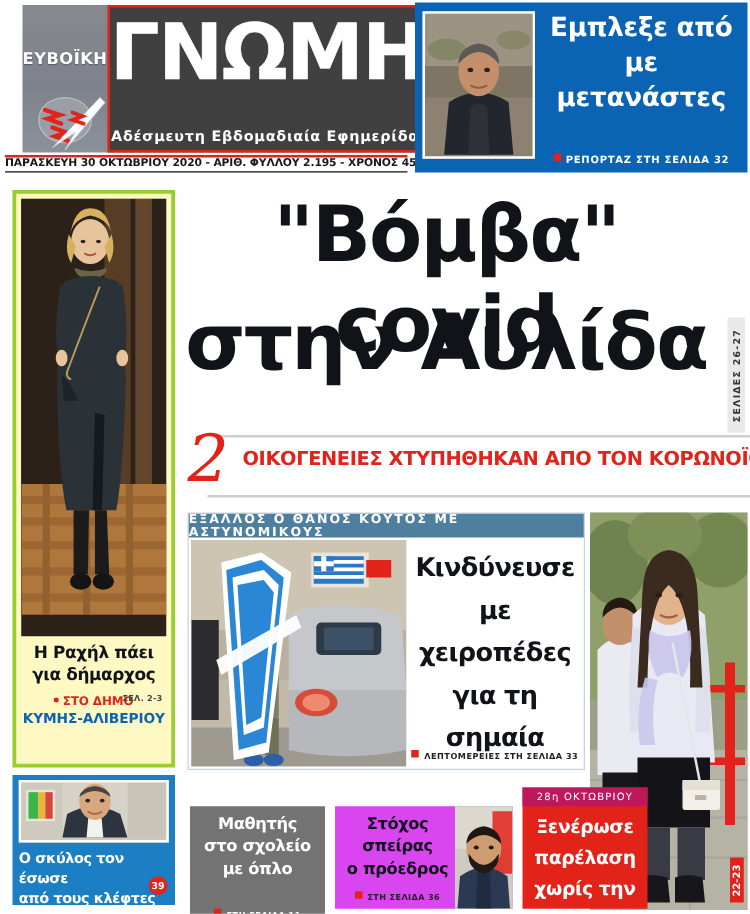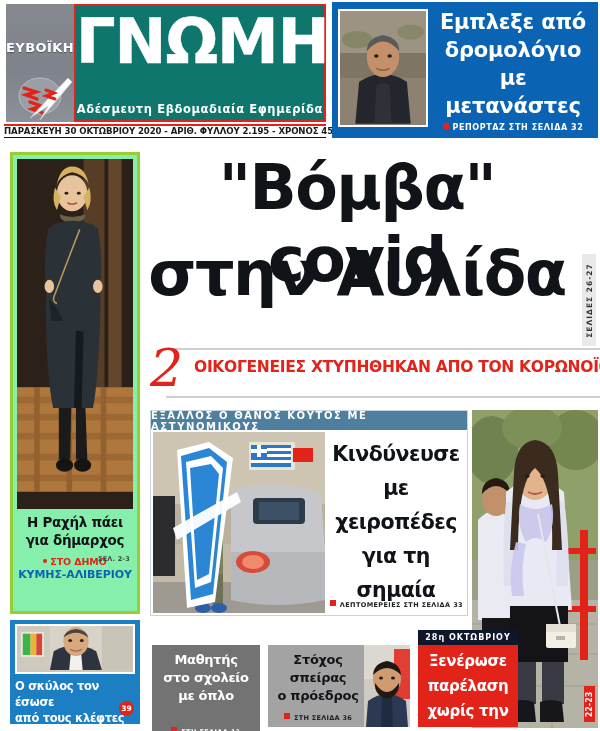--- a/index.html
+++ b/index.html
@@ -5,36 +5,36 @@
 <style>
   html,body{margin:0;padding:0;background:#ffffff;}
   body{
     width:600px;height:731px;overflow:hidden;
     font-family:"DejaVu Sans","Liberation Sans",sans-serif;
     position:relative;
   }
   .page{position:relative;width:600px;height:731px;background:#fff;}
 
   
-  .masthead{position:absolute;left:0;top:0;width:330px;height:128px;}
+  .masthead{position:absolute;left:12px;top:0;width:330px;height:128px;}
   .logo-badge{
     position:absolute;left:6px;top:4px;width:68px;height:118px;
     background:linear-gradient(180deg,#86898f 0%,#7e828a 55%,#8c9098 100%);
     display:flex;align-items:flex-start;justify-content:center;
     overflow:hidden;
   }
   .logo-badge .evv{
     margin-top:36px;color:#ffffff;font-weight:bold;font-size:13px;
     letter-spacing:.4px;text-shadow:0 1px 1px rgba(0,0,0,.35);
     font-family:"DejaVu Sans","Liberation Sans",sans-serif;
   }
   .bolt-wrap{position:absolute;left:4px;top:58px;width:64px;height:64px;}
   .nameplate{
     position:absolute;left:74px;top:4px;width:252px;height:118px;
-    background:#0f766e;border:2px solid #e2231a;
+    background:#404040;border:2px solid #e2231a;
     box-sizing:border-box;
   }
   .nameplate .gnomi{
     position:absolute;left:0;right:4px;top:4px;
     text-align:center;color:#ffffff;font-weight:bold;
     font-size:62px;line-height:64px;letter-spacing:-1px;
     font-family:"DejaVu Sans","Liberation Sans",sans-serif;
     -webkit-text-stroke:0.5px #fff;
   }
   .nameplate .sub{
@@ -104,21 +104,21 @@
   }
   .kicker-txt{
     position:absolute;left:52px;right:2px;top:14px;
     color:#e2231a;font-weight:bold;font-size:15.5px;letter-spacing:-.3px;
     white-space:nowrap;
   }
 
   
   .leftcol{
     position:absolute;left:10px;top:152px;width:130px;height:462px;
-    border:3px solid #9acd32;box-sizing:border-box;background:#86efac;
+    border:3px solid #9acd32;box-sizing:border-box;background:#fef9c3;
   }
   .leftcol .photo{
     position:absolute;left:4px;top:4px;right:4px;height:350px;
     overflow:hidden;background:#2b2118;
   }
   .leftcol .cap{
     position:absolute;left:4px;right:4px;top:358px;
     text-align:center;color:#101318;font-weight:bold;
     font-size:13.5px;line-height:18px;letter-spacing:-.3px;
   }
@@ -152,21 +152,21 @@
     position:absolute;left:2px;top:21px;width:172px;bottom:2px;
     overflow:hidden;background:#b9b3a6;
   }
   .flagbox .txt{
     position:absolute;left:178px;right:4px;top:26px;
     text-align:center;color:#101318;font-weight:bold;
     font-size:20.5px;line-height:34px;letter-spacing:-.5px;
   }
   .flagbox .foot{
     position:absolute;left:178px;right:4px;bottom:6px;
-    text-align:right;color:#222;font-size:6.5px;font-weight:bold;letter-spacing:.4px;
+    text-align:center;color:#222;font-size:6.5px;font-weight:bold;letter-spacing:.4px;
   }
 
   
   .rightphoto{
     position:absolute;left:472px;top:410px;width:126px;height:318px;
     overflow:hidden;background:#9aa487;
   }
   .pg-vert{
     position:absolute;right:3px;bottom:6px;width:11px;height:36px;
     background:#e2231a;color:#fff;font-size:8px;font-weight:bold;
@@ -202,41 +202,41 @@
     position:absolute;left:4px;right:4px;top:6px;text-align:center;
     color:#fff;font-weight:bold;font-size:13px;line-height:18px;letter-spacing:-.3px;
   }
   .dark-box .foot{
     position:absolute;left:4px;right:4px;bottom:5px;text-align:center;
     color:#fff;font-size:6.5px;font-weight:bold;letter-spacing:.4px;
   }
 
   .olive-box{
     position:absolute;left:268px;top:645px;width:142px;height:82px;
-    background:#a3a3a3;
+    background:#d946ef;
   }
   .olive-box .cap{
     position:absolute;left:4px;width:92px;top:6px;text-align:center;
     color:#101318;font-weight:bold;font-size:13px;line-height:18px;letter-spacing:-.3px;
   }
   .olive-box .foot{
     position:absolute;left:4px;width:92px;bottom:5px;text-align:center;
     color:#222;font-size:6.5px;font-weight:bold;letter-spacing:.3px;
   }
   .olive-box .photo{
     position:absolute;right:0;top:0;width:46px;height:82px;overflow:hidden;background:#c4c0b8;
   }
 
   .red-box{
     position:absolute;left:418px;top:630px;width:100px;height:97px;
     background:#e2231a;
   }
   .red-box .tag{
-    position:absolute;left:0;top:0;width:100%;height:15px;background:#0f172a;
-    color:#fff;font-size:8px;font-weight:bold;letter-spacing:1px;
+    position:absolute;left:0;top:0;width:100%;height:15px;background:#be185d;
+    color:#fff;font-size:8px;font-weight:normal;letter-spacing:1px;
     display:flex;align-items:center;justify-content:center;
   }
   .red-box .cap{
     position:absolute;left:3px;right:3px;top:19px;text-align:center;
     color:#fff;font-weight:bold;font-size:15px;line-height:25px;letter-spacing:-.3px;
   }
 
   
   .ph{position:absolute;inset:0;}
 </style>
@@ -282,21 +282,20 @@
         <path d="M36 118 L38 78 Q45 72 52 78 L54 118 Z" fill="#2e3238"></path>
         <ellipse cx="45" cy="48" rx="17" ry="21" fill="#c4906b"></ellipse>
         <path d="M28 42 Q45 22 62 42 Q62 28 45 25 Q28 28 28 42 Z" fill="#5b5a58"></path>
         <ellipse cx="38" cy="47" rx="2.4" ry="1.8" fill="#2a2118"></ellipse>
         <ellipse cx="52" cy="47" rx="2.4" ry="1.8" fill="#2a2118"></ellipse>
         <path d="M38 60 Q45 64 52 60" stroke="#8d5f43" stroke-width="1.6" fill="none"></path>
       </svg>
     </div>
     <div class="tr-head">
       <div>Εμπλεξε από</div>
-      <div>δρομολόγιο</div>
       <div>με μετανάστες</div>
     </div>
     <div class="tr-foot">
       <span class="sq"></span><span>ΡΕΠΟΡΤΑΖ ΣΤΗ ΣΕΛΙΔΑ 32</span>
     </div>
   </div>
 
   <div class="mainhead">
     <div class="mh-line mh1">"Βόμβα" covid</div>
     <div class="mh-line mh2">στην Αυλίδα</div>

